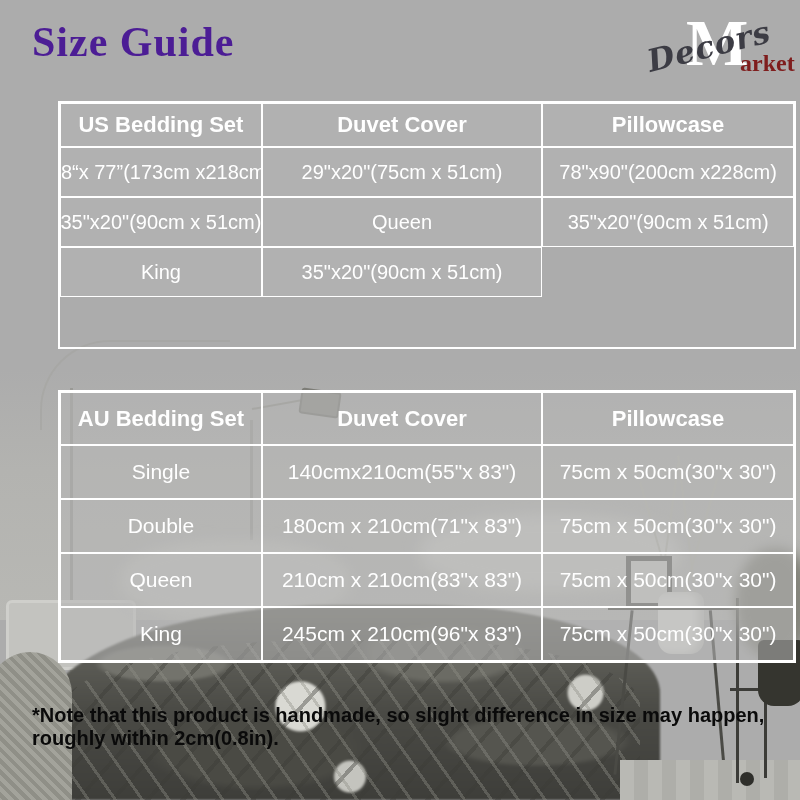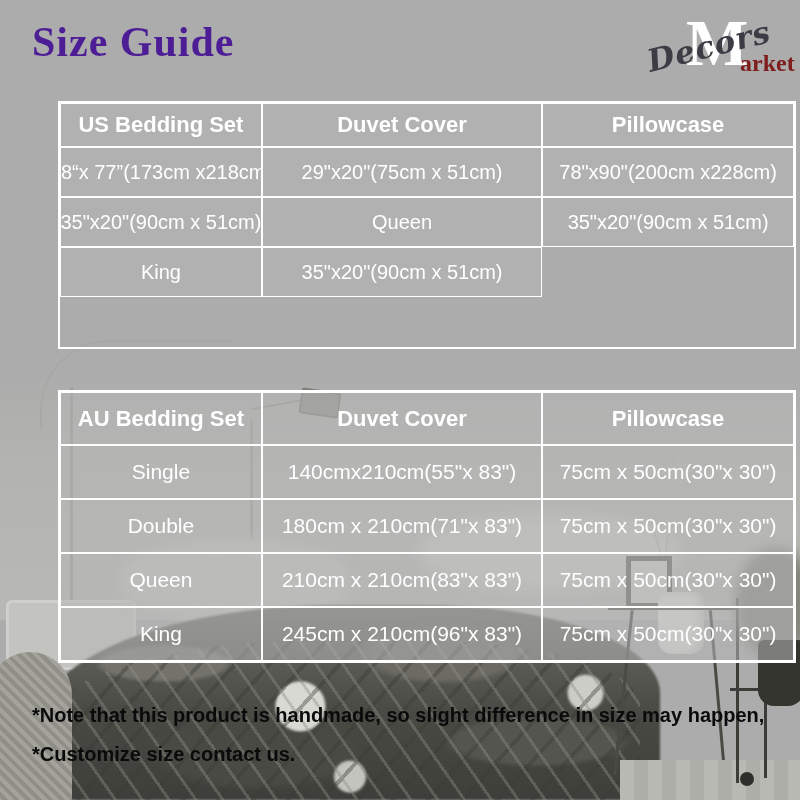--- a/index.html
+++ b/index.html
@@ -197,14 +197,14 @@
   <div class="cell">210cm x 210cm(83"x 83")</div>
   <div class="cell">75cm x 50cm(30"x 30")</div>
 
   <div class="cell">King</div>
   <div class="cell">245cm x 210cm(96"x 83")</div>
   <div class="cell">75cm x 50cm(30"x 30")</div>
 </div>
 
 <div class="notes">
   <div>*Note that this product is handmade, so slight  difference in size may happen,</div>
-  <div class="note-2">*Customize size contact us.</div>
+  <div>roughly within 2cm(0.8in).</div>
 </div>
 
 </body></html>

